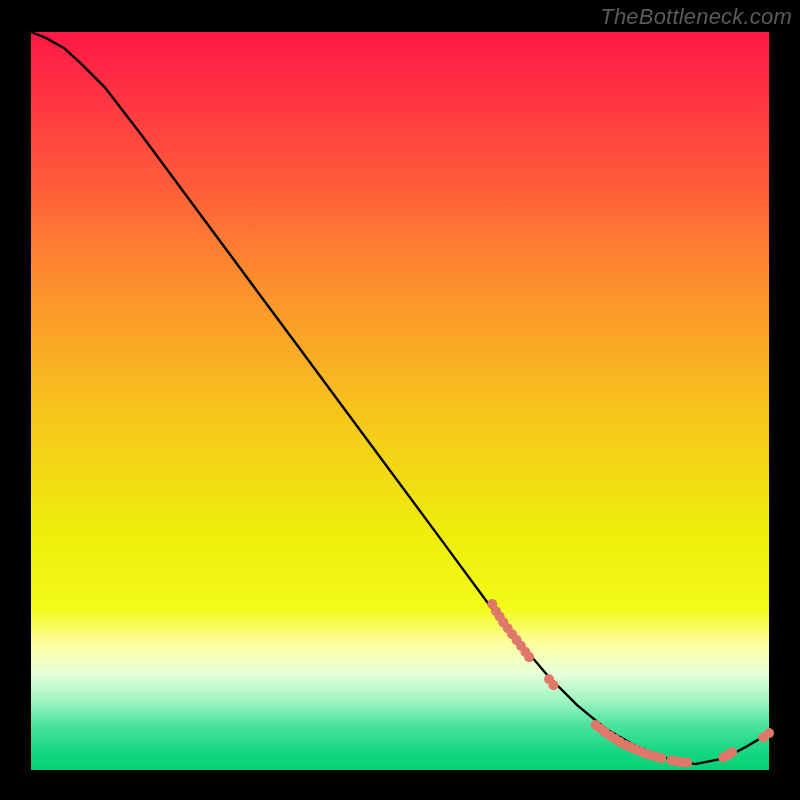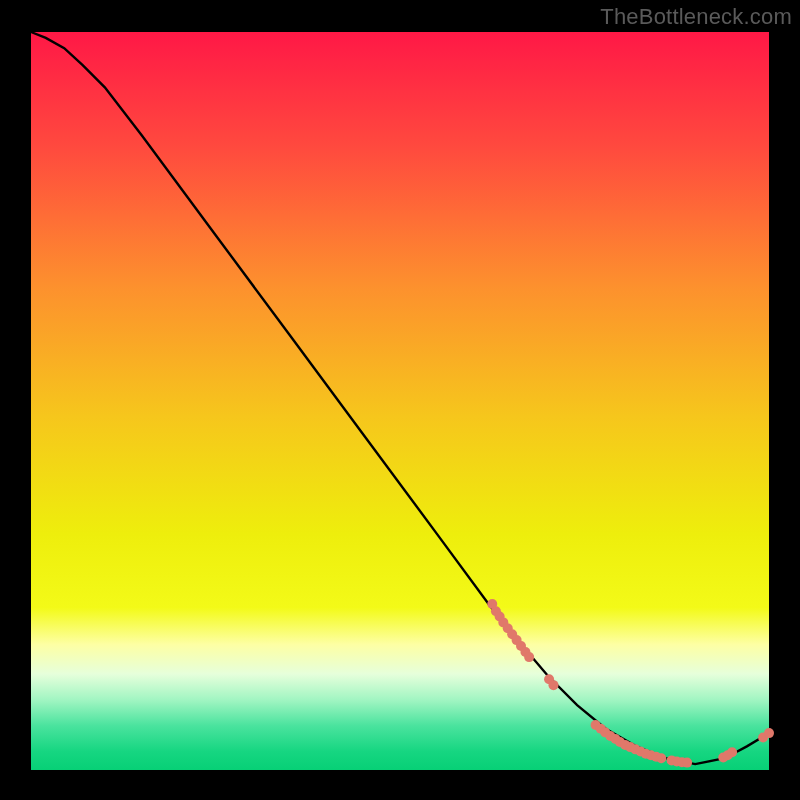--- a/index.html
+++ b/index.html
@@ -20,20 +20,21 @@
     display: block;
   }
   .watermark {
     position: absolute;
     top: 4px;
     right: 8px;
     color: #5a5a5a;
     font-size: 22px;
     font-weight: 500;
     letter-spacing: 0.2px;
+    font-style: italic;
   }
 </style>
 </head>
 <body>
 
 <div class="chart-wrap">
   <div class="watermark">TheBottleneck.com</div>
 
   <svg id="chart-svg" width="800" height="800" viewBox="0 0 800 800">
     <defs>

